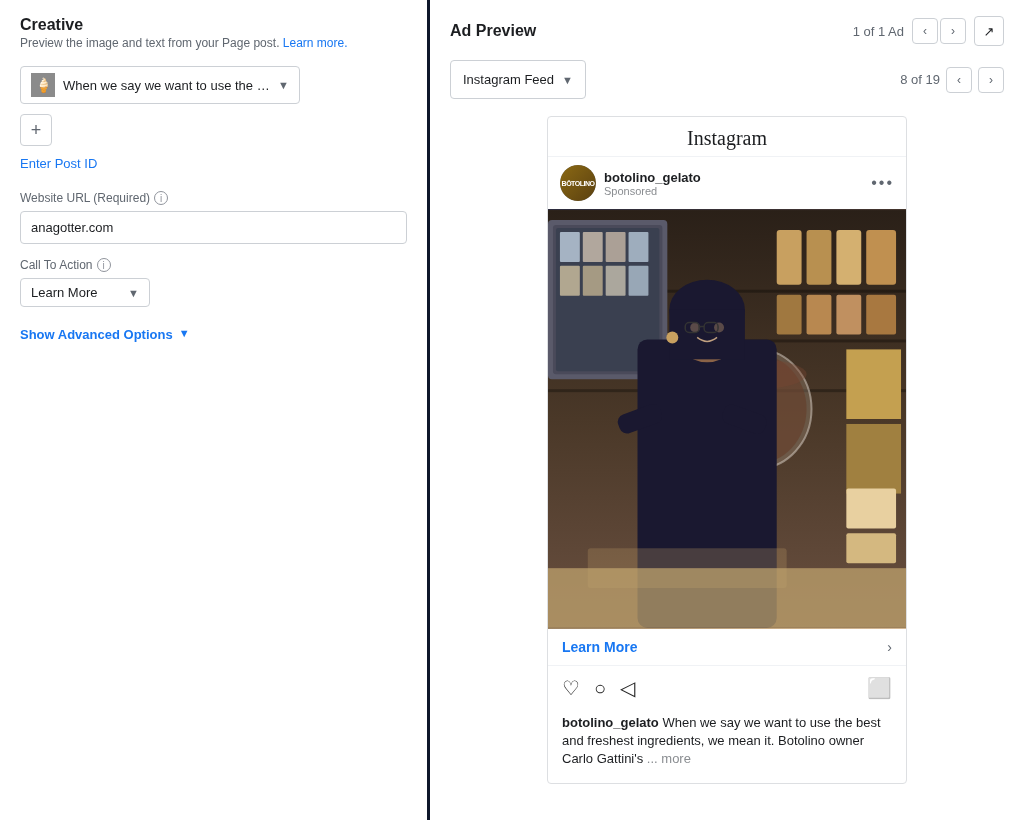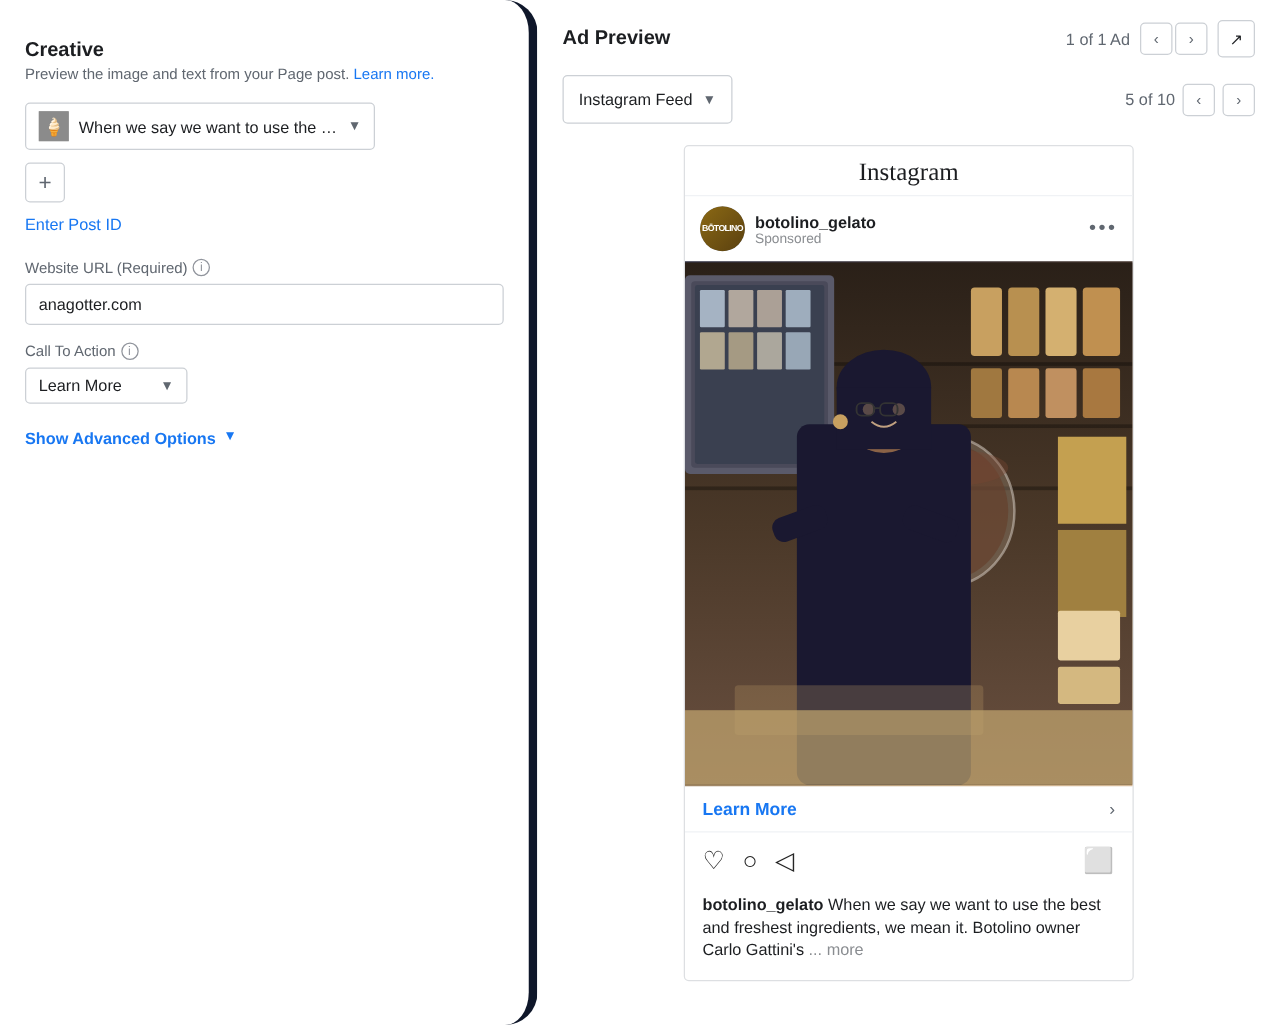--- a/index.html
+++ b/index.html
@@ -1,21 +1,21 @@
 <!DOCTYPE html>
 <html><head>
   <meta charset="utf-8">
   <style>
     * { box-sizing: border-box; margin: 0; padding: 0; }
     body { font-family: -apple-system, BlinkMacSystemFont, 'Segoe UI', Helvetica, Arial, sans-serif; font-size: 13px; background: #f0f2f5; color: #1c1e21; }
 
     .layout { display: flex; width: 1024px; min-height: 820px; background: #fff; }
 
     
-    .left-panel { width: 430px; padding: 32px 20px; border-right: 7px solid #0f172a; background: #fff; border-radius: 26px; }
+    .left-panel { width: 430px; padding: 16px 20px; border-right: 3px solid #0f172a; background: #fff; }
 
     .panel-title { font-size: 16px; font-weight: 700; color: #1c1e21; margin-bottom: 2px; }
     .panel-subtitle { font-size: 12px; color: #606770; margin-bottom: 16px; }
     .panel-subtitle a { color: #1877f2; text-decoration: none; text-align: right; }
 
     .post-selector { display: flex; align-items: center; border: 1px solid #ccd0d5; border-radius: 4px; padding: 6px 10px; background: #fff; cursor: pointer; width: 280px; margin-bottom: 10px; }
     .post-selector-thumb { width: 24px; height: 24px; background: #8b8b8b; margin-right: 8px; flex-shrink: 0; }
     .post-selector-text { flex: 1; font-size: 13px; color: #1c1e21; white-space: nowrap; overflow: hidden; text-overflow: ellipsis; }
     .post-selector-arrow { color: #606770; margin-left: 6px; font-size: 11px; }
 
@@ -144,21 +144,21 @@
         </button>
       </div>
     </div>
 
     <div class="placement-bar">
       <div class="placement-selector">
         <span>Instagram Feed</span>
         <span class="placement-selector-arrow">▼</span>
       </div>
       <div class="placement-count">
-        <span>5 of 10</span>
+        <span>8 of 19</span>
         <button class="nav-arrow">‹</button>
         <button class="nav-arrow">›</button>
       </div>
     </div>
 
     <div class="instagram-card">
       <div class="instagram-header-bar">
         <span class="instagram-logo">Instagram</span>
       </div>
 

